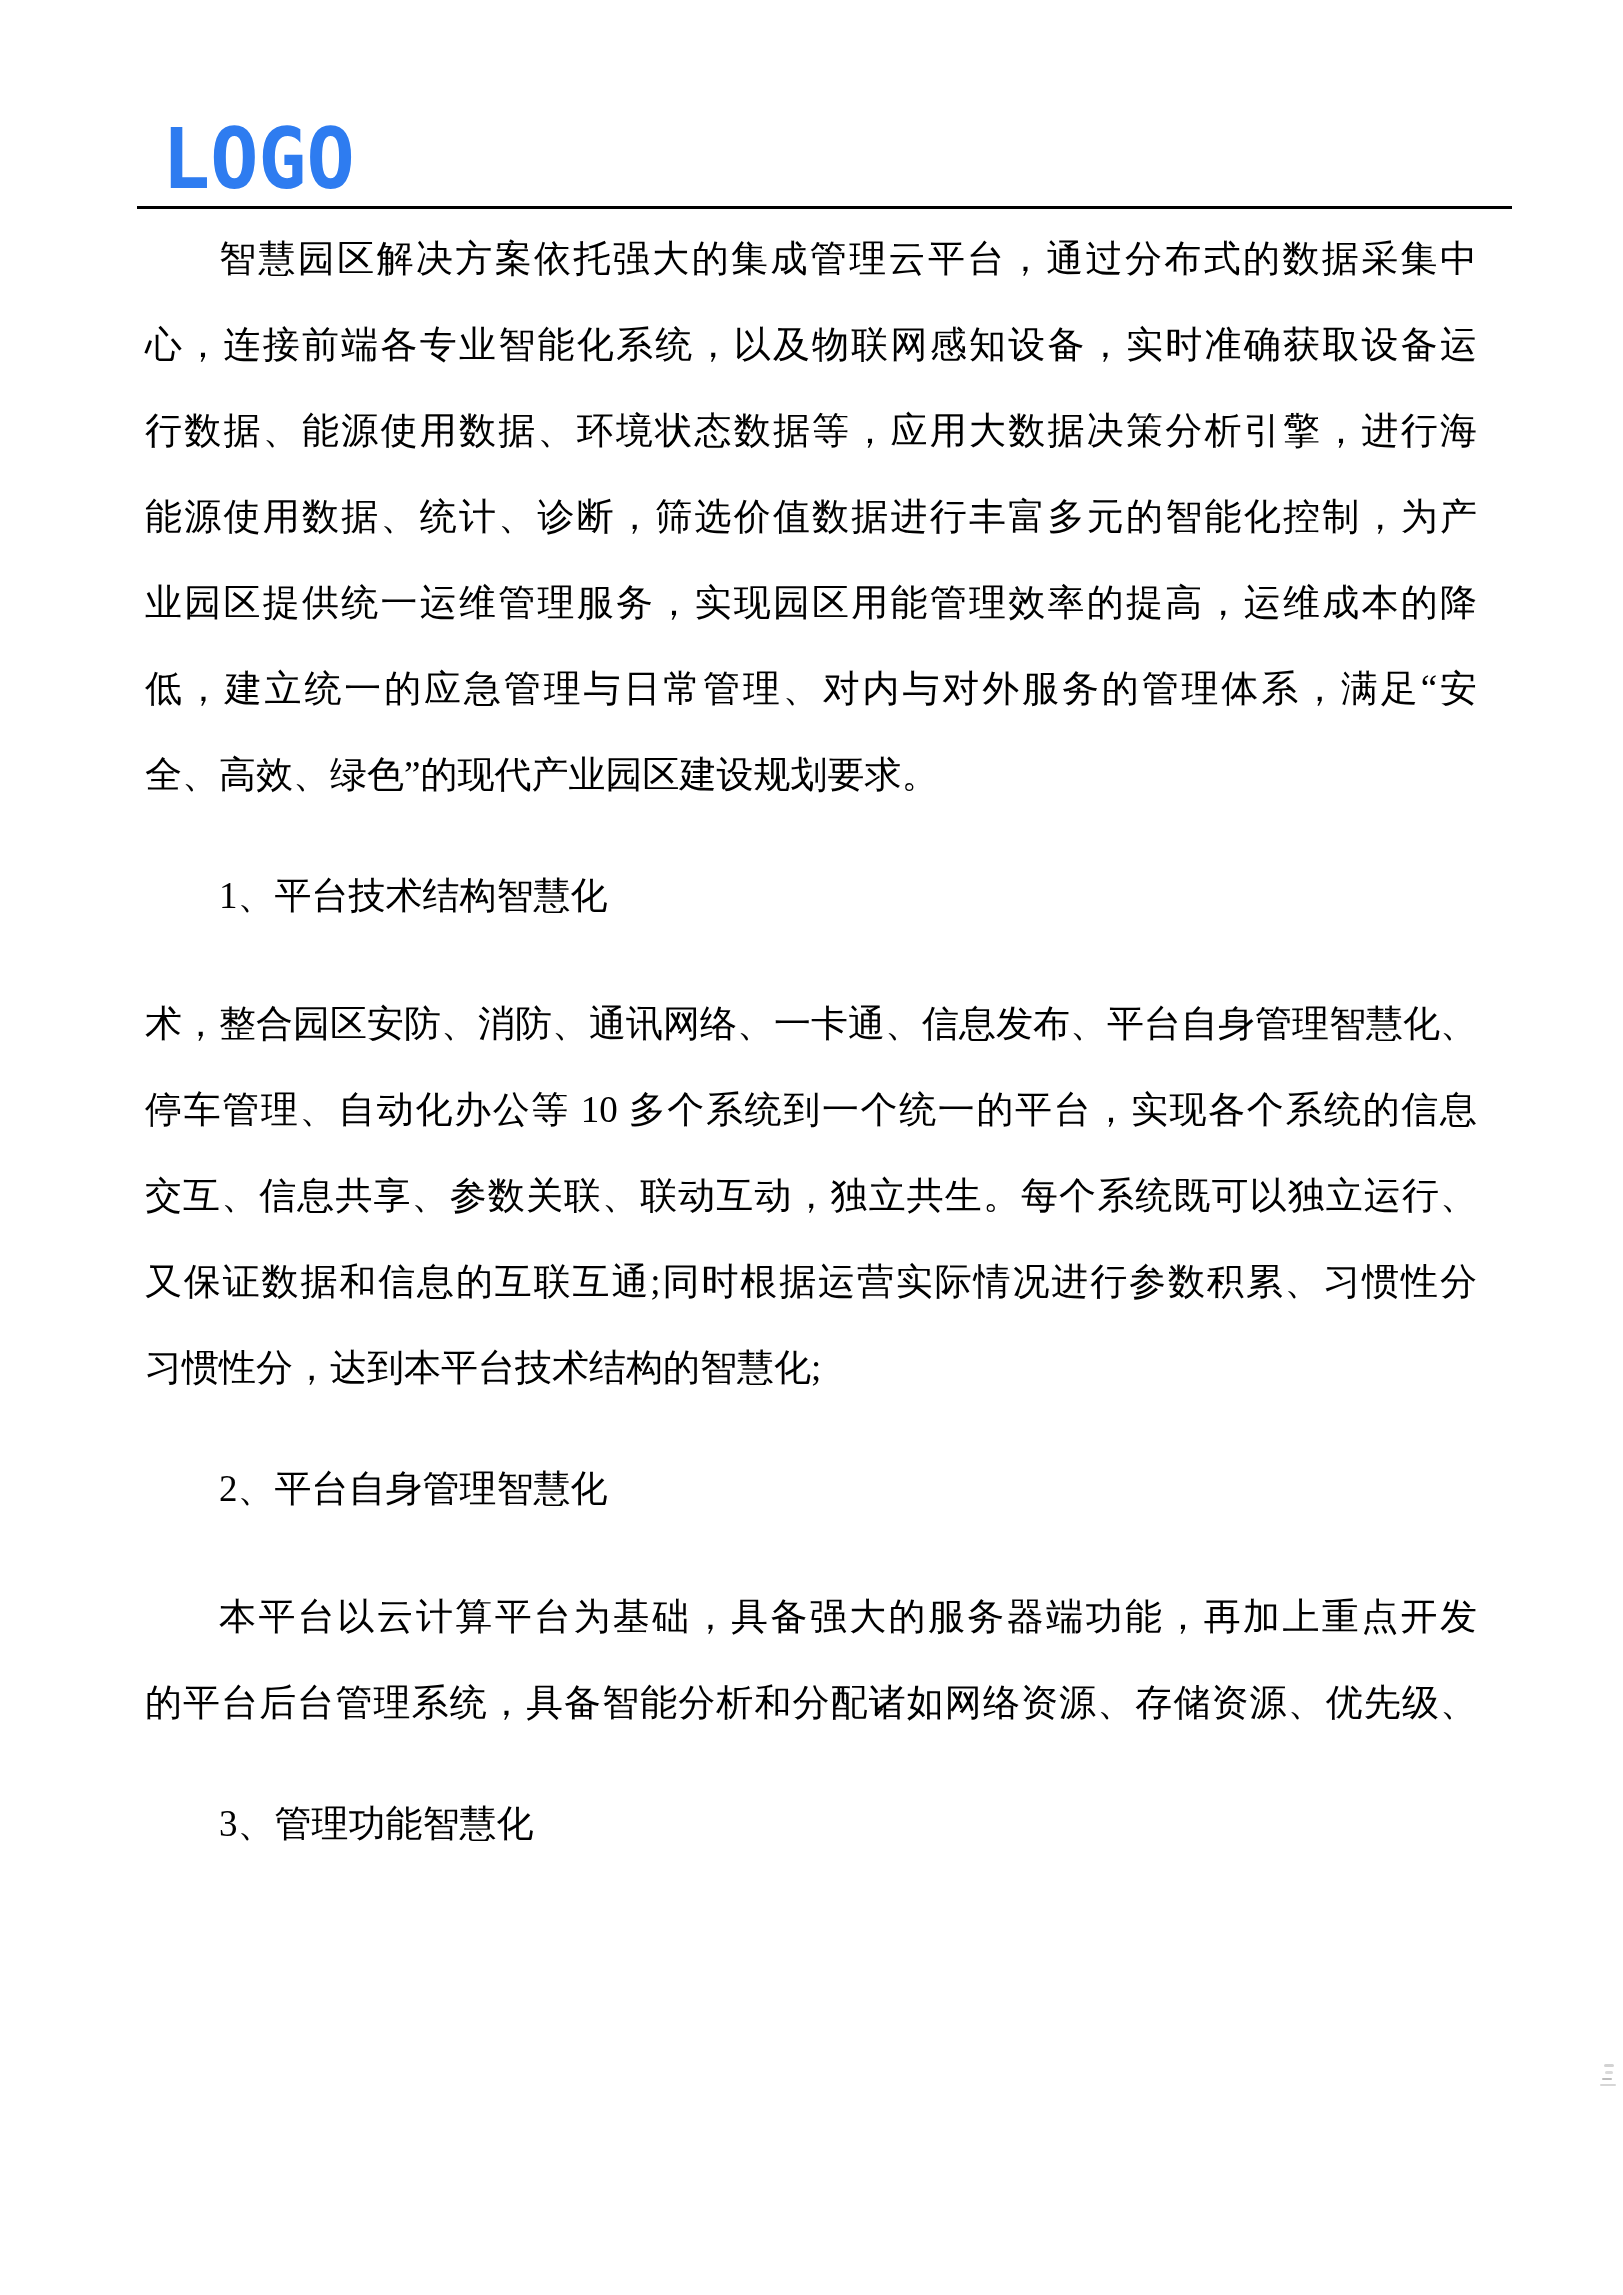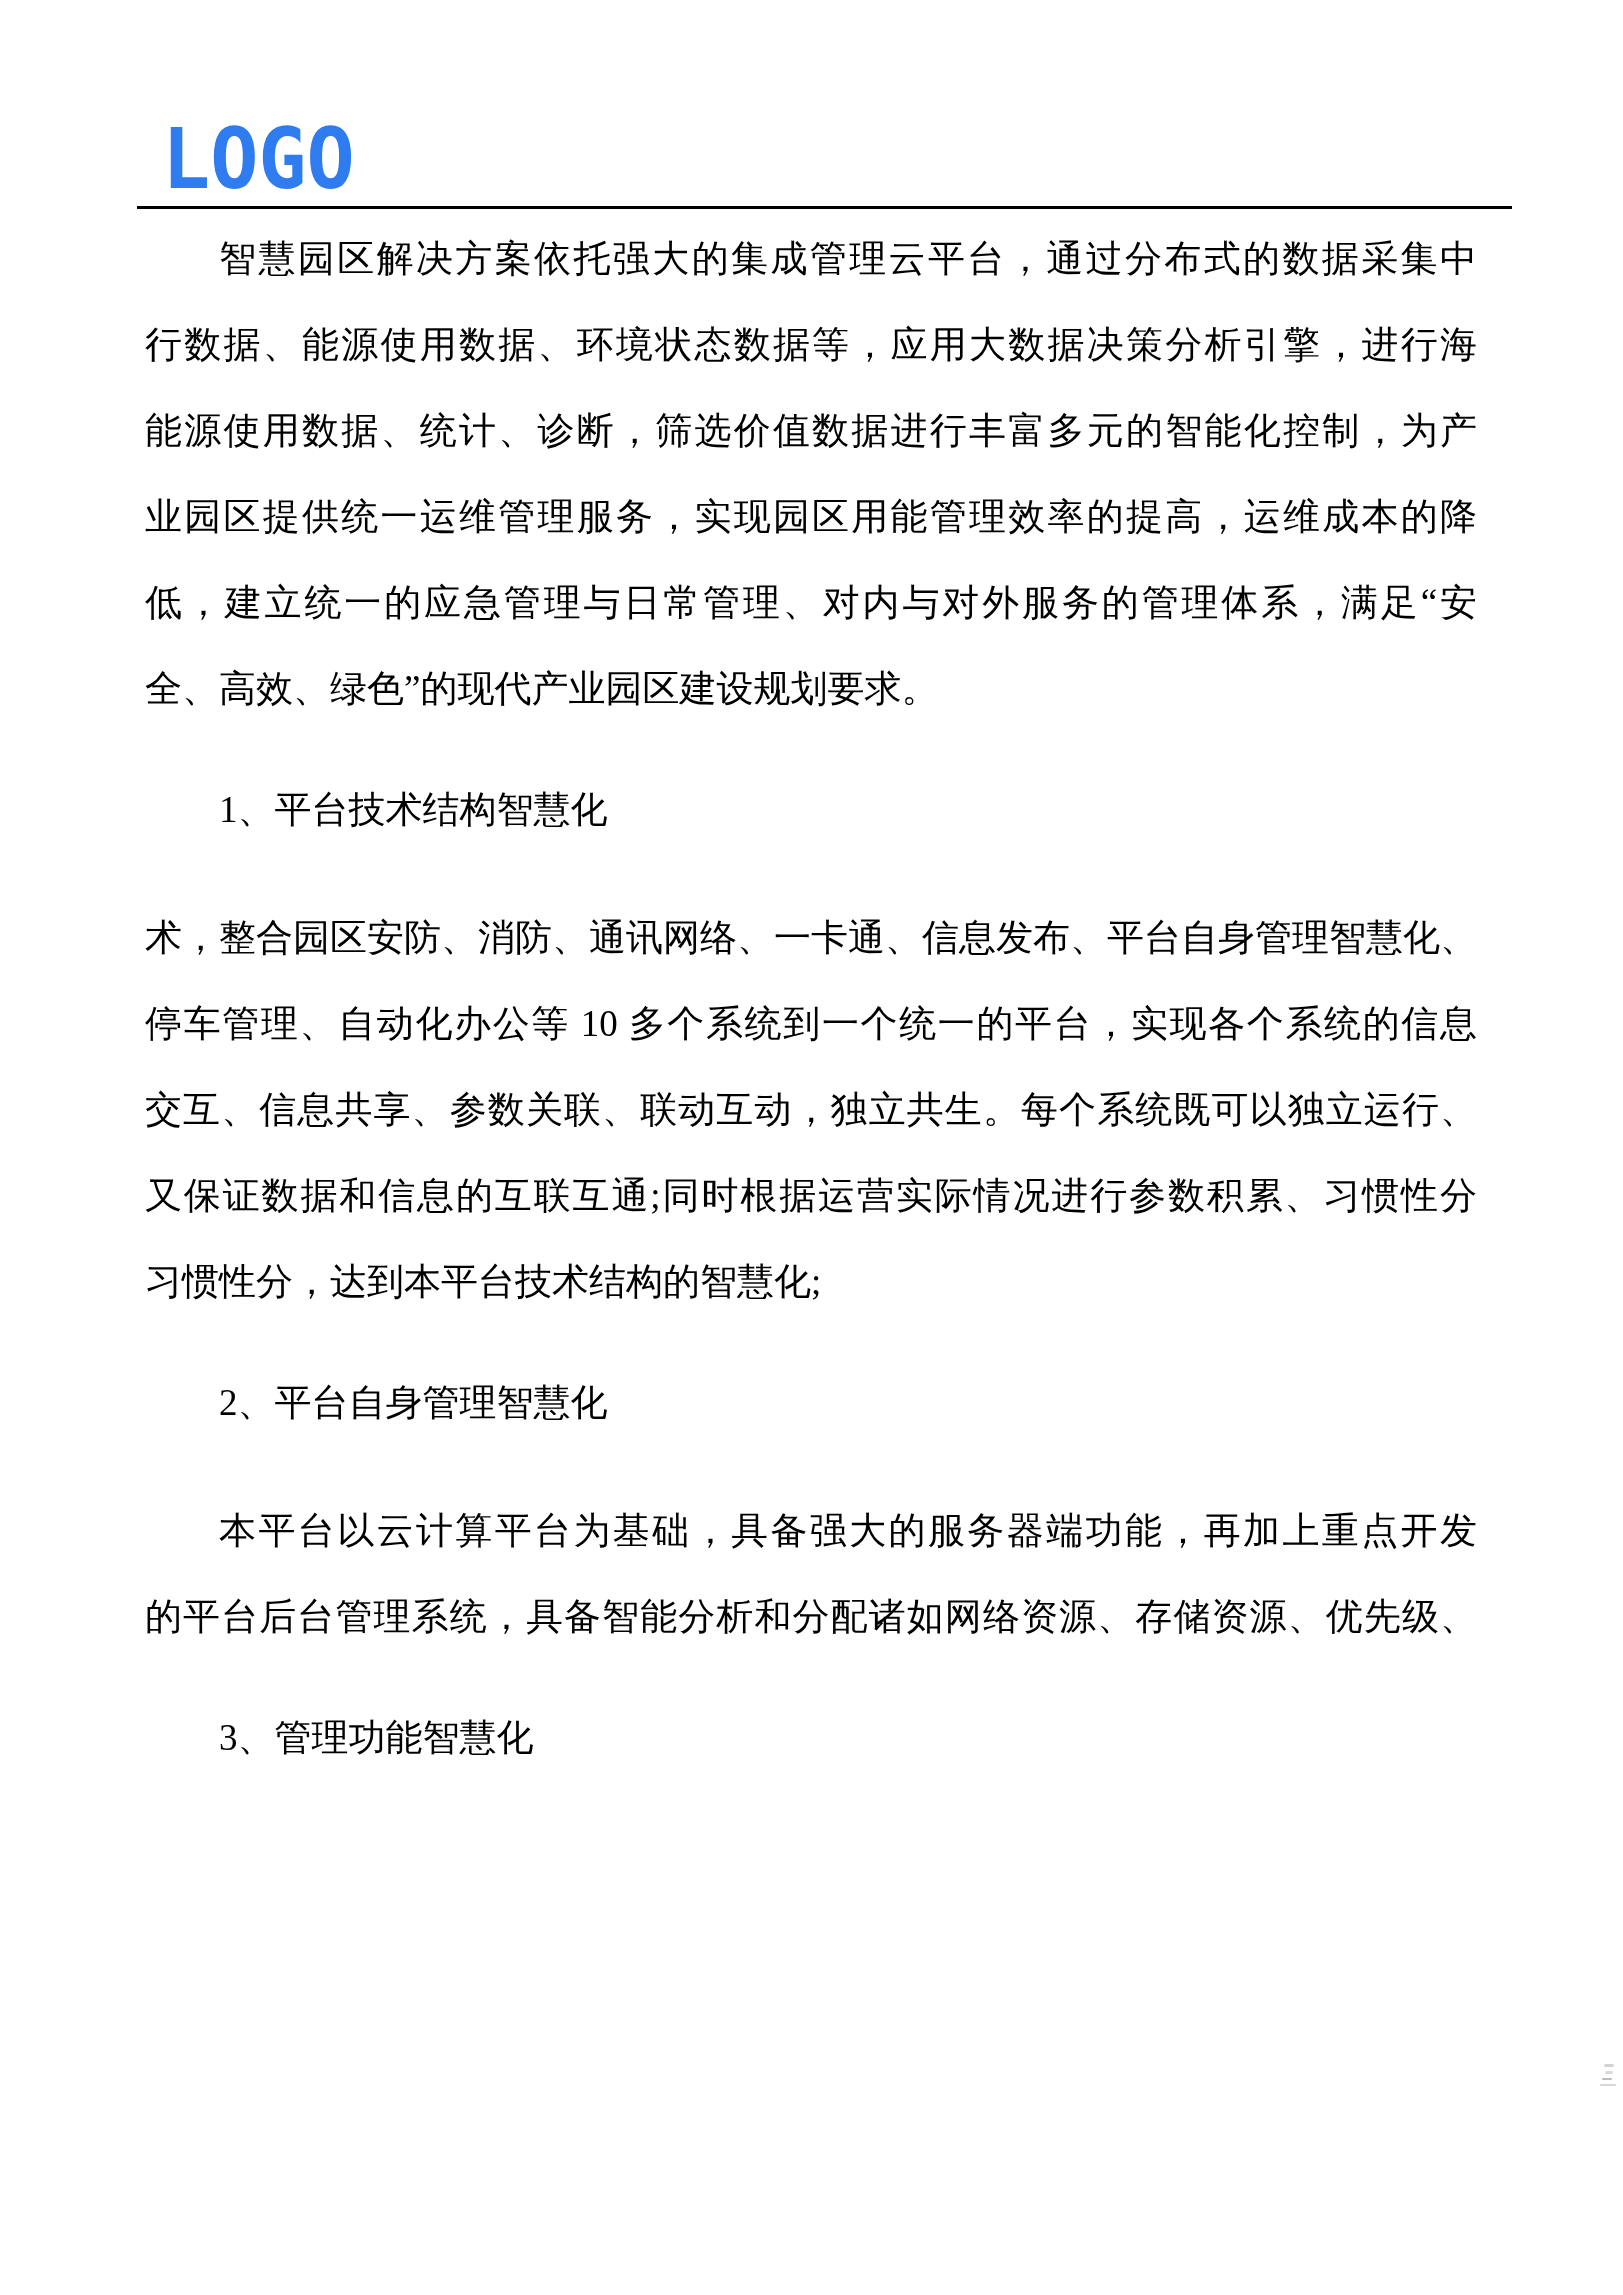--- a/index.html
+++ b/index.html
@@ -93,20 +93,21 @@
 
 <div class="page">
 
   <div class="logo">LOGO</div>
 
   <div class="header-rule"></div>
 
   <main class="content" id="doc">
       <div class="block paragraph">
         <div class="line indent just">智慧园区解决方案依托强大的集成管理云平台，通过分布式的数据采集中</div>
+        <div class="line just">心，连接前端各专业智能化系统，以及物联网感知设备，实时准确获取设备运</div>
         <div class="line just">行数据、能源使用数据、环境状态数据等，应用大数据决策分析引擎，进行海</div>
         <div class="line just">能源使用数据、统计、诊断，筛选价值数据进行丰富多元的智能化控制，为产</div>
         <div class="line just">业园区提供统一运维管理服务，实现园区用能管理效率的提高，运维成本的降</div>
         <div class="line just">低，建立统一的应急管理与日常管理、对内与对外服务的管理体系，满足“安</div>
         <div class="line last">全、高效、绿色”的现代产业园区建设规划要求。</div>
       </div>
       <div class="block heading">
         <div class="line indent last">1、平台技术结构智慧化</div>
       </div>
       <div class="block paragraph">

